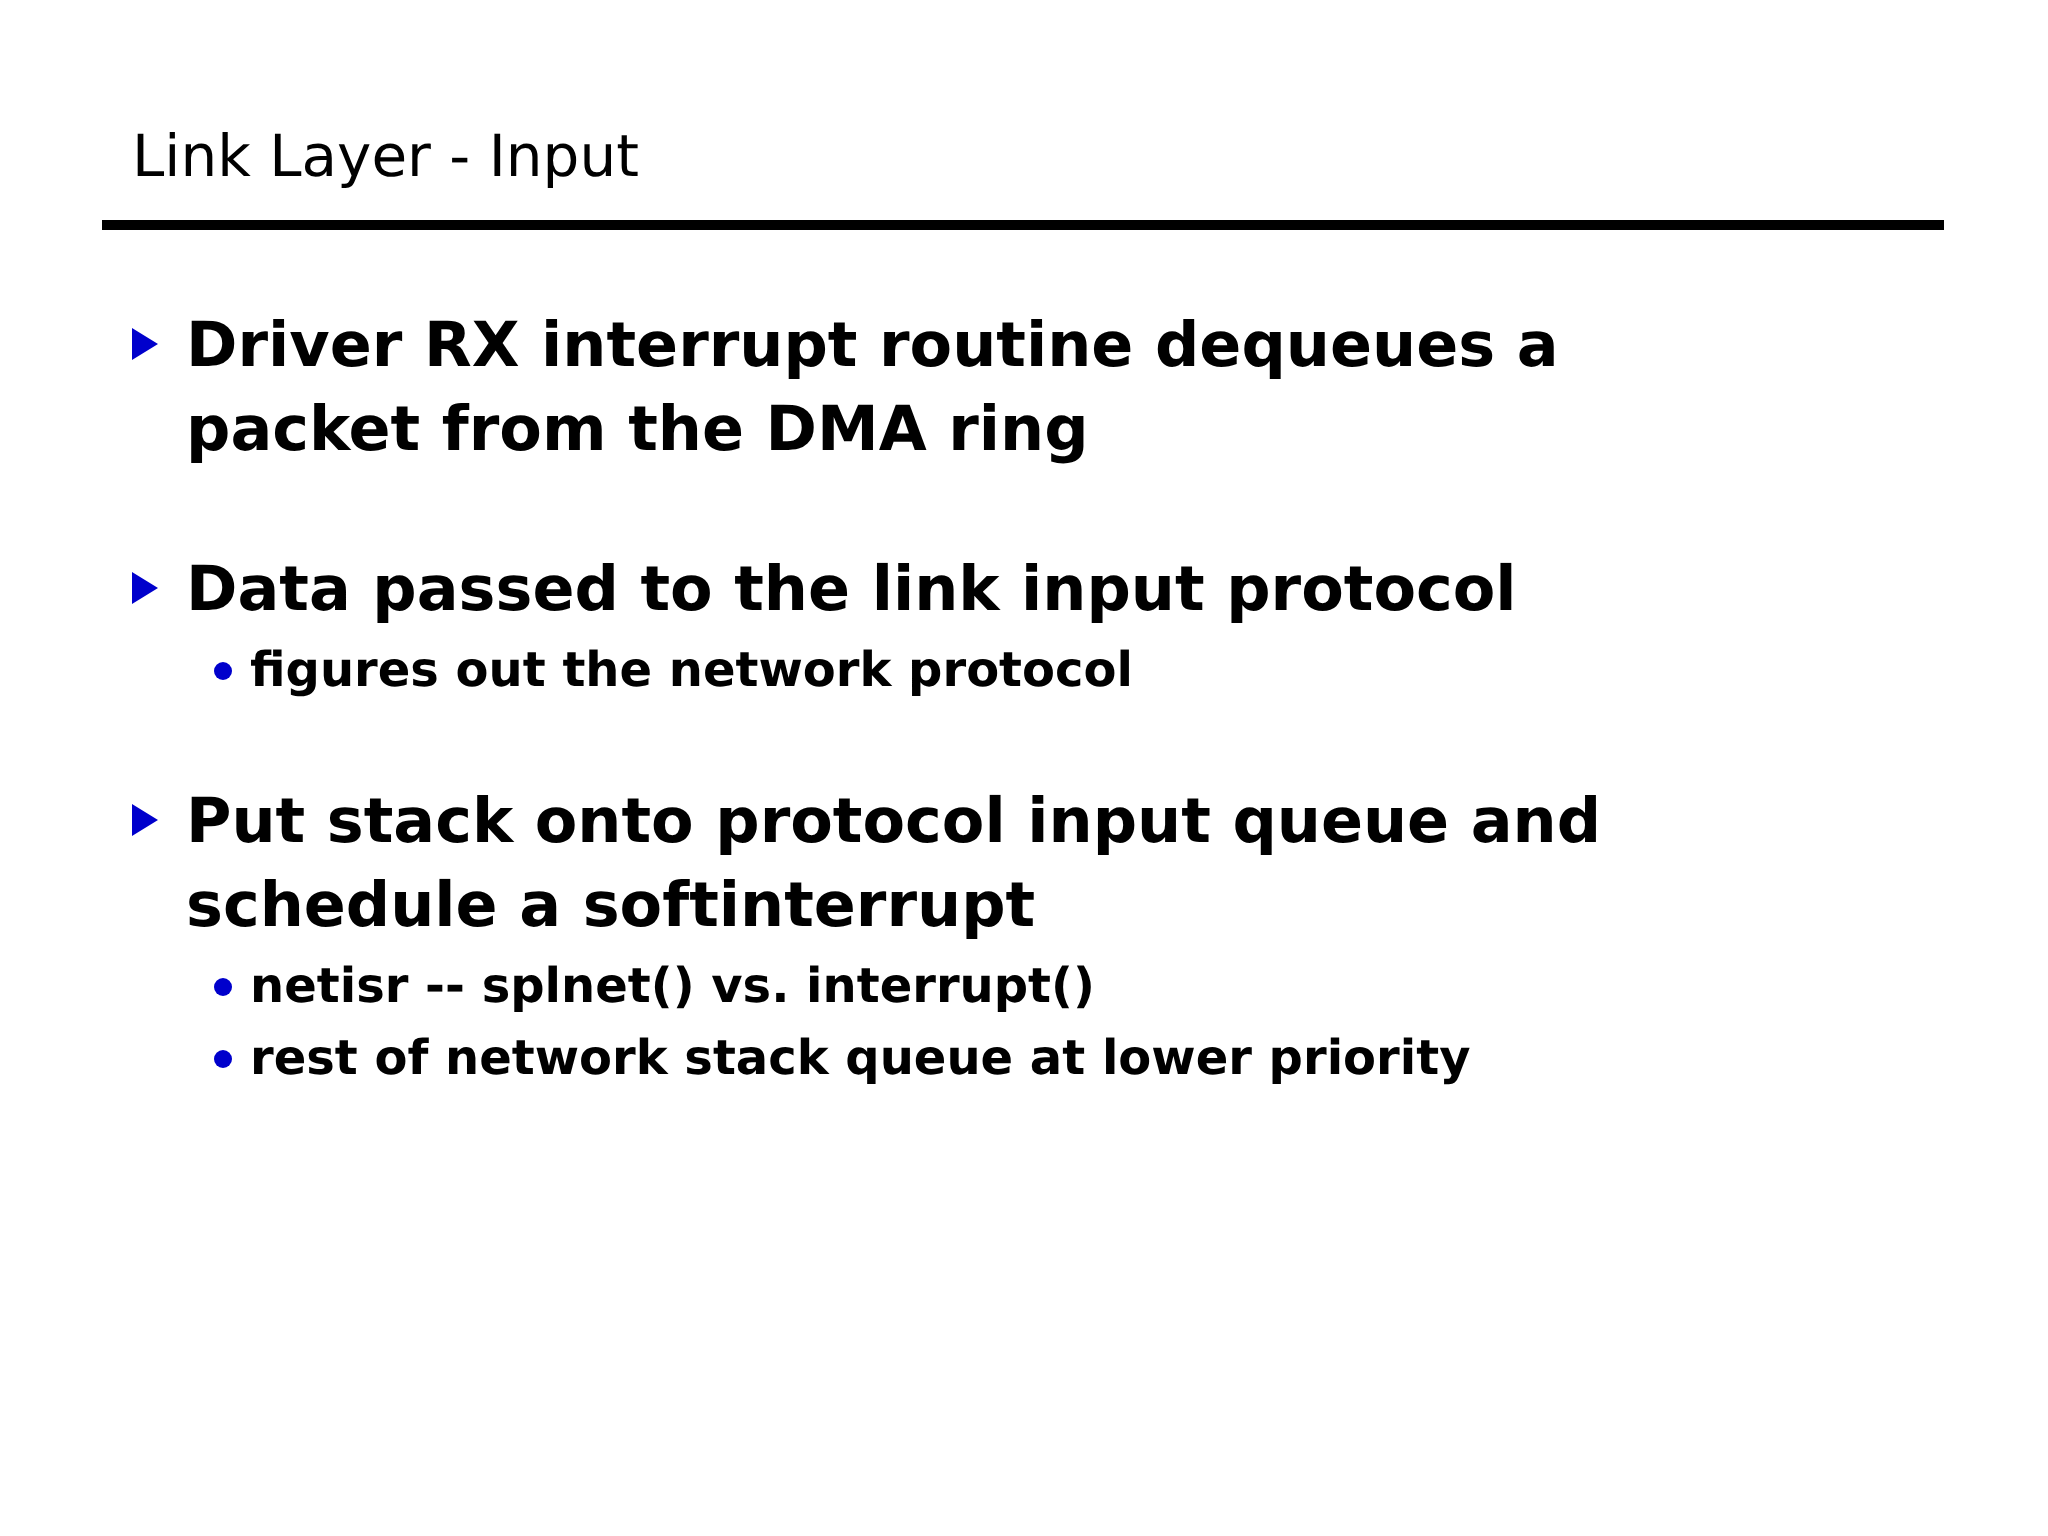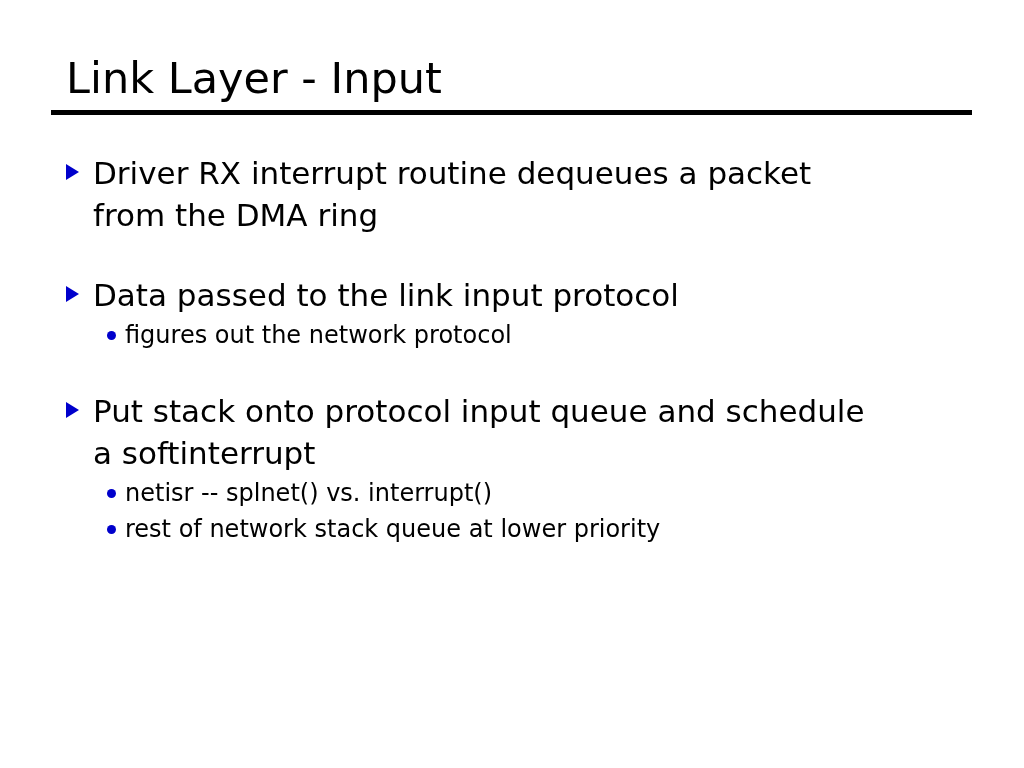--- a/index.html
+++ b/index.html
@@ -22,21 +22,21 @@
   }
 
   
   .title-area {
     position: absolute;
     left: 51px;
     top: 52px;
     width: 921px;
   }
   .slide-title {
-    font-size: 43px;
+    font-size: 29px;
     font-weight: 400;
     line-height: 52px;
     letter-spacing: 0px;
     color: #000000;
     padding-left: 15px;
     white-space: nowrap;
   }
   .title-rule {
     margin-top: 6px;
     width: 921px;
@@ -47,20 +47,21 @@
   
   .body-area {
     position: absolute;
     left: 66px;
     top: 152px;
     width: 910px;
   }
 
   .group {
     margin-bottom: 0;
+    font-weight: bold;
   }
   .group.gap-after {
     margin-bottom: 38px;
   }
 
   
   .bullet-l1 {
     display: flex;
     align-items: flex-start;
     margin-bottom: 0;

